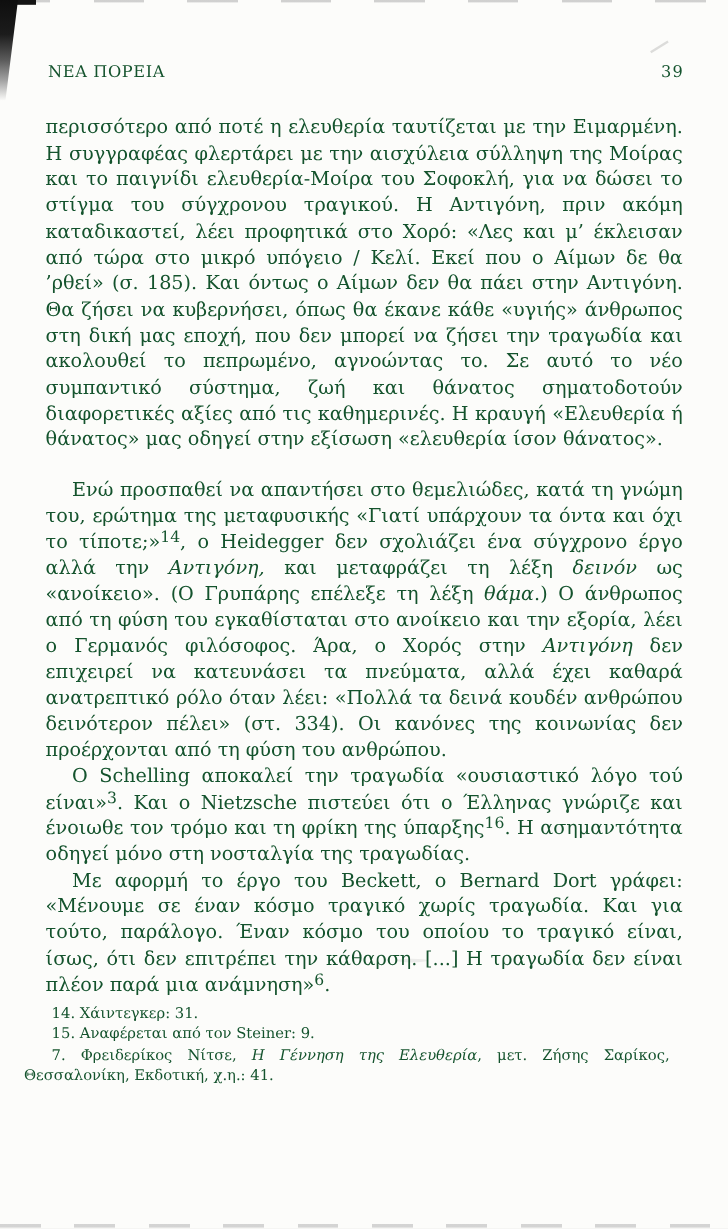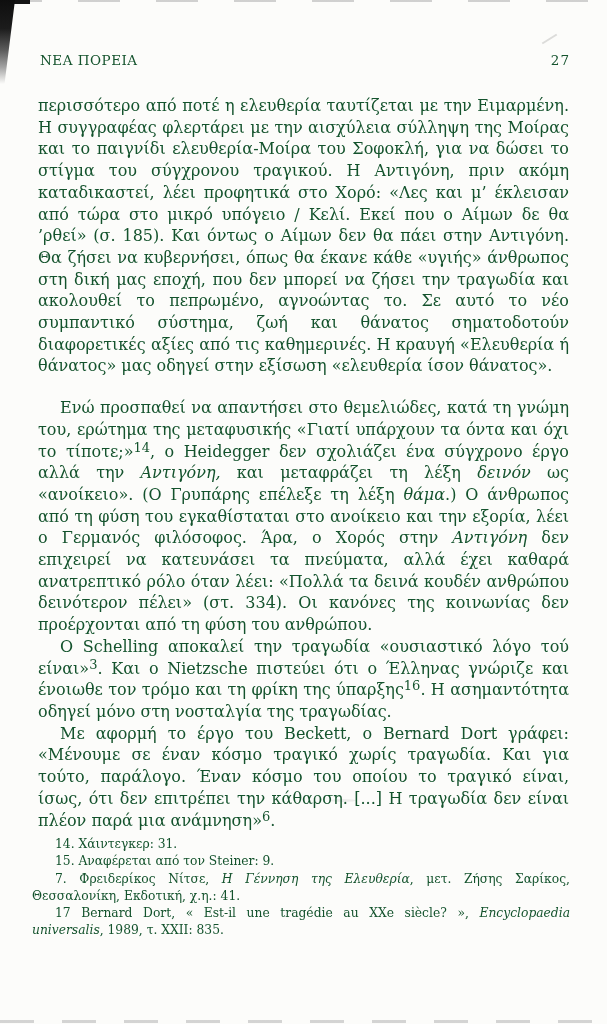--- a/index.html
+++ b/index.html
@@ -58,51 +58,50 @@
   .body-text p.gap { margin-top: 20px; }
   .body-text em { font-style: italic; }
   sup { font-size: 13px; line-height: 0; vertical-align: 5px; letter-spacing: 0; }
   
   .signature {
     position: absolute; top: 781px; left: 38px; width: 452px;
     text-align: right; font-size: 14.5px; letter-spacing: 1.2px;
   }
   
   .footnotes {
-    position: absolute; top: 836px; left: 32px; width: 538px;
+    position: absolute; top: 836px; left: 20px; width: 538px;
     font-size: 12.3px; line-height: 17.3px; text-align: justify;
   }
   .footnotes p { margin: 0; text-indent: 23px; }
   .footnotes em { font-style: italic; }
 </style>
 </head>
 <body>
 
 <div class="page">
 
   <div class="artifact-top-dashes"></div>
   <div class="artifact-corner-bar"></div>
   <div class="artifact-corner-wedge"></div>
   <div class="artifact-smudge-topright"></div>
   <div class="artifact-smudge-mid"></div>
   <div class="artifact-bottom-dashes"></div>
 
   <div class="running-head">
     <span class="journal">ΝΕΑ ΠΟΡΕΙΑ</span>
-    <span class="pagenum">27</span>
+    <span class="pagenum">39</span>
   </div>
 
   <div class="body-text" id="body-text">
       <p><span>περισσότερο από ποτέ η ελευθερία ταυτίζεται με την Ειμαρμένη. Η συγγραφέας φλερτάρει με την αισχύλεια σύλληψη της Μοίρας και το παιγνίδι ελευθερία-Μοίρα του Σοφοκλή, για να δώσει το στίγμα του σύγχρονου τραγικού. Η Αντιγόνη, πριν ακόμη καταδικαστεί, λέει προφητικά στο Χορό: «Λες και μ’ έκλεισαν από τώρα στο μικρό υπόγειο / Κελί. Εκεί που ο Αίμων δε θα ’ρθεί» (σ. 185). Και όντως ο Αίμων δεν θα πάει στην Αντιγόνη. Θα ζήσει να κυβερνήσει, όπως θα έκανε κάθε «υγιής» άνθρωπος στη δική μας εποχή, που δεν μπορεί να ζήσει την τραγωδία και ακολουθεί το πεπρωμένο, αγνοώντας το. Σε αυτό το νέο συμπαντικό σύστημα, ζωή και θάνατος σηματοδοτούν διαφορετικές αξίες από τις καθημερινές. Η κραυγή «Ελευθερία ή θάνατος» μας οδηγεί στην εξίσωση «ελευθερία ίσον θάνατος».</span></p>
       <p class="indented gap"><span>Ενώ προσπαθεί να απαντήσει στο θεμελιώδες, κατά τη γνώμη του, ερώτημα της μεταφυσικής «Γιατί υπάρχουν τα όντα και όχι το τίποτε;»</span><sup>14</sup><span>, ο Heidegger δεν σχολιάζει ένα σύγχρονο έργο αλλά την </span><em>Αντιγόνη,</em><span> και μεταφράζει τη λέξη </span><em>δεινόν</em><span> ως «ανοίκειο». (Ο Γρυπάρης επέλεξε τη λέξη </span><em>θάμα</em><span>.) Ο άνθρωπος από τη φύση του εγκαθίσταται στο ανοίκειο και την εξορία, λέει ο Γερμανός φιλόσοφος. Άρα, ο Χορός στην </span><em>Αντιγόνη</em><span> δεν επιχειρεί να κατευνάσει τα πνεύματα, αλλά έχει καθαρά ανατρεπτικό ρόλο όταν λέει: «Πολλά τα δεινά κουδέν ανθρώπου δεινότερον πέλει» (στ. 334). Οι κανόνες της κοινωνίας δεν προέρχονται από τη φύση του ανθρώπου.</span></p>
       <p class="indented"><span>Ο Schelling αποκαλεί την τραγωδία «ουσιαστικό λόγο τού είναι»</span><sup>3</sup><span>. Και ο Nietzsche πιστεύει ότι ο Έλληνας γνώριζε και ένοιωθε τον τρόμο και τη φρίκη της ύπαρξης</span><sup>16</sup><span>. Η ασημαντότητα οδηγεί μόνο στη νοσταλγία της τραγωδίας.</span></p>
       <p class="indented"><span>Με αφορμή το έργο του Beckett, ο Bernard Dort γράφει: «Μένουμε σε έναν κόσμο τραγικό χωρίς τραγωδία. Και για τούτο, παράλογο. Έναν κόσμο του οποίου το τραγικό είναι, ίσως, ότι δεν επιτρέπει την κάθαρση. [...] Η τραγωδία δεν είναι πλέον παρά μια ανάμνηση»</span><sup>6</sup><span>.</span></p>
     </div>
 
 
   <div class="footnotes" id="footnotes">
       <p><span>14. Χάιντεγκερ: 31.</span></p>
       <p><span>15. Αναφέρεται από τον Steiner: 9.</span></p>
       <p><span>7. Φρειδερίκος Νίτσε, </span><em>Η Γέννηση της Ελευθερία</em><span>, μετ. Ζήσης Σαρίκος, Θεσσαλονίκη, Εκδοτική, χ.η.: 41.</span></p>
-      <p><span>17 Bernard Dort, « Est-il une tragédie au XXe siècle? », </span><em>Encyclopaedia universalis</em><span>, 1989, τ. XXII: 835.</span></p>
     </div>
 
 </div>
 
 </body></html>

